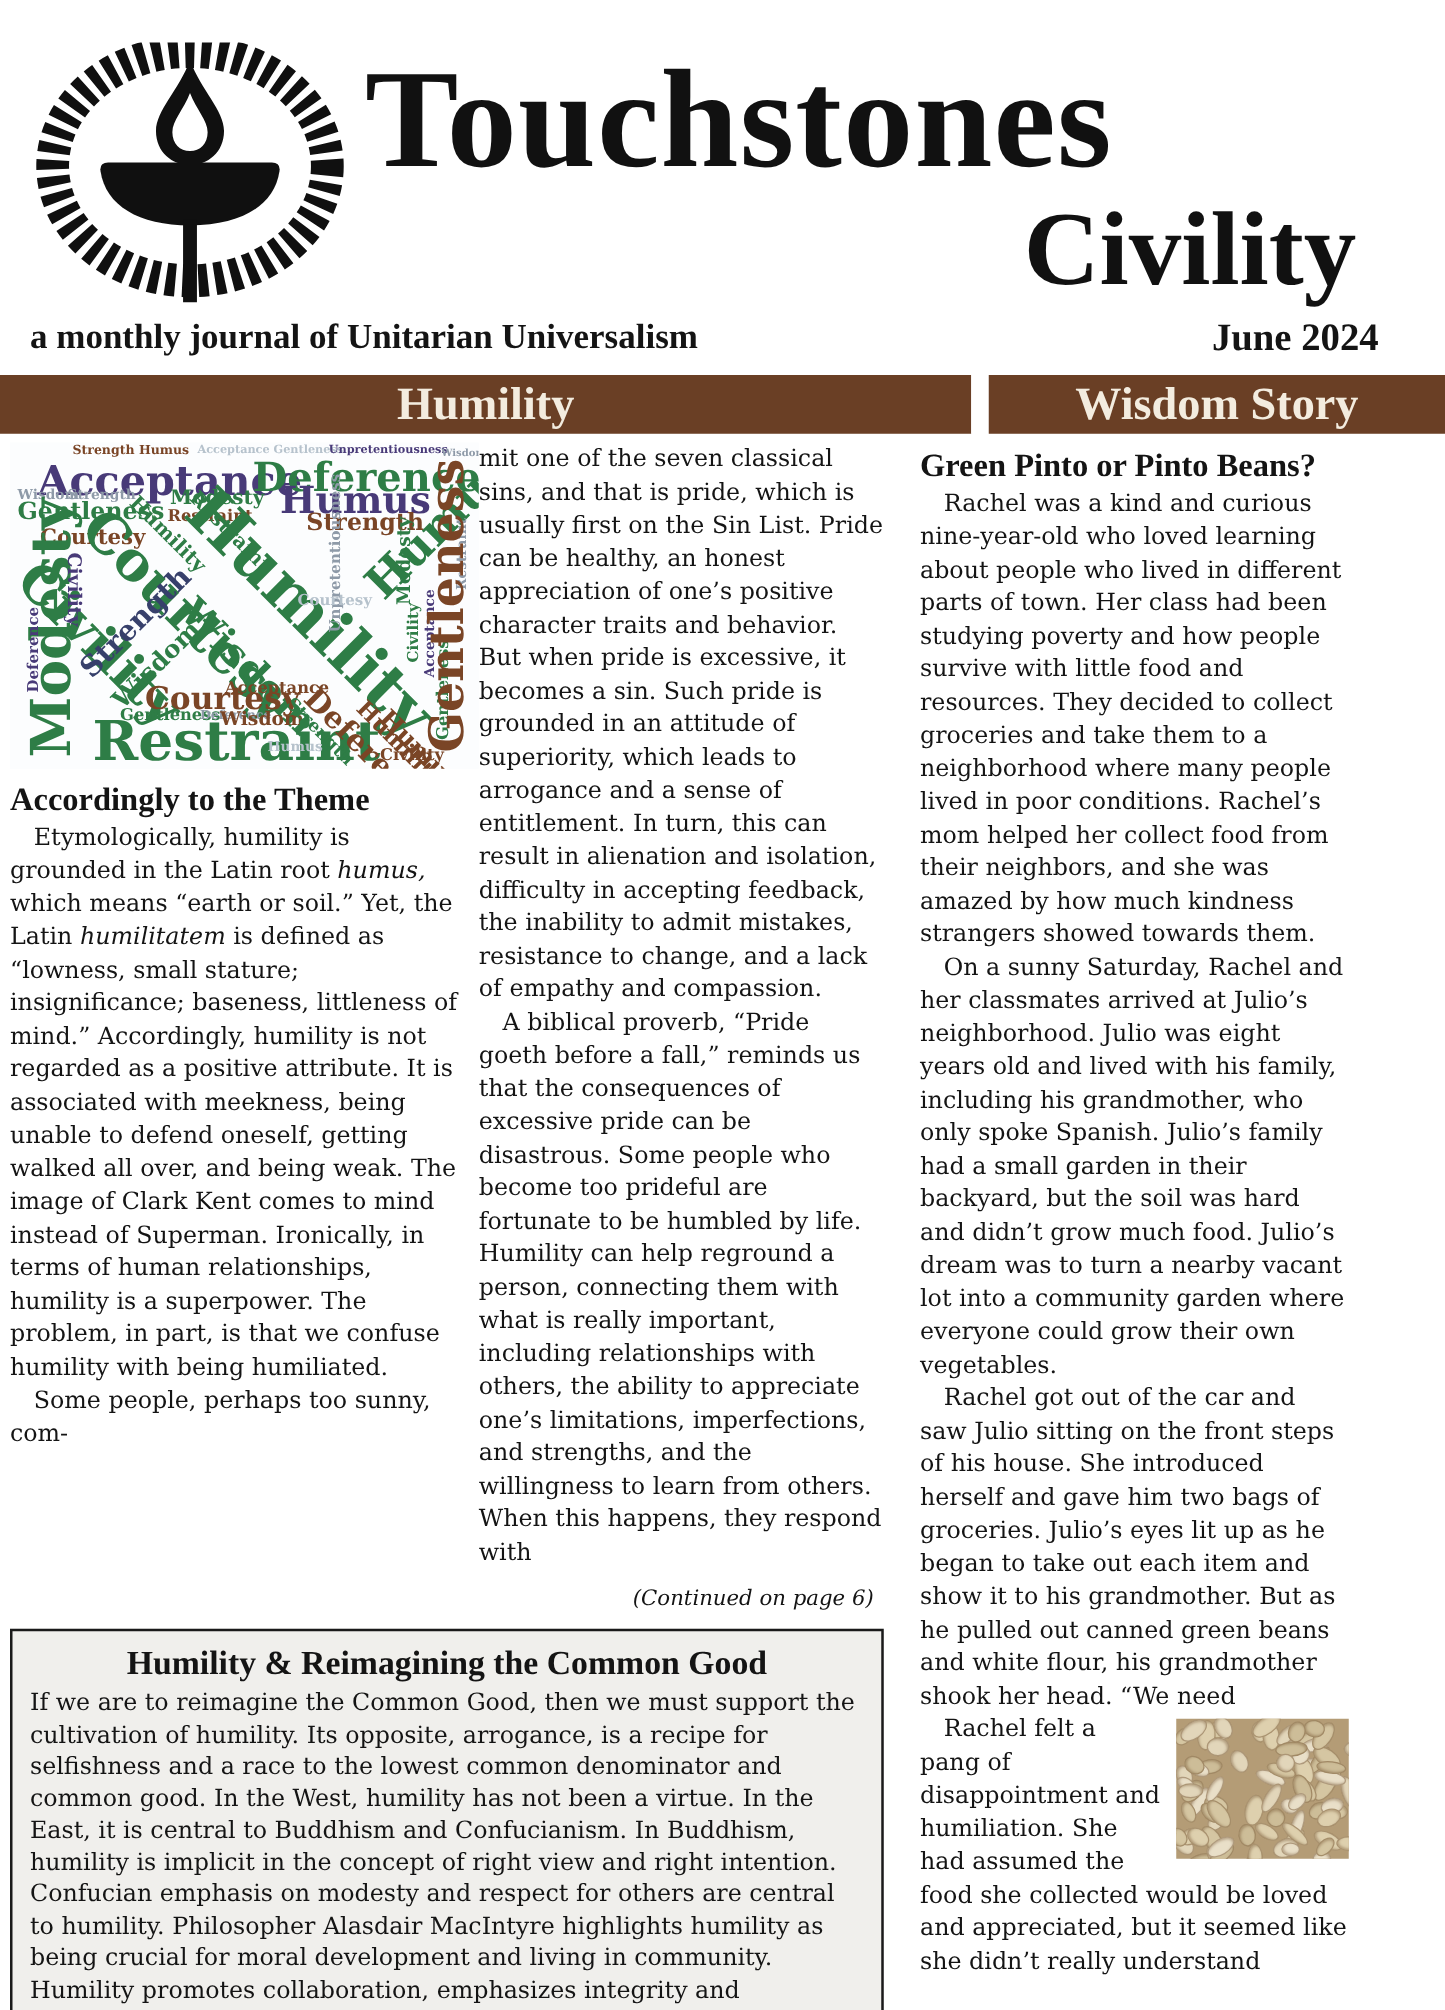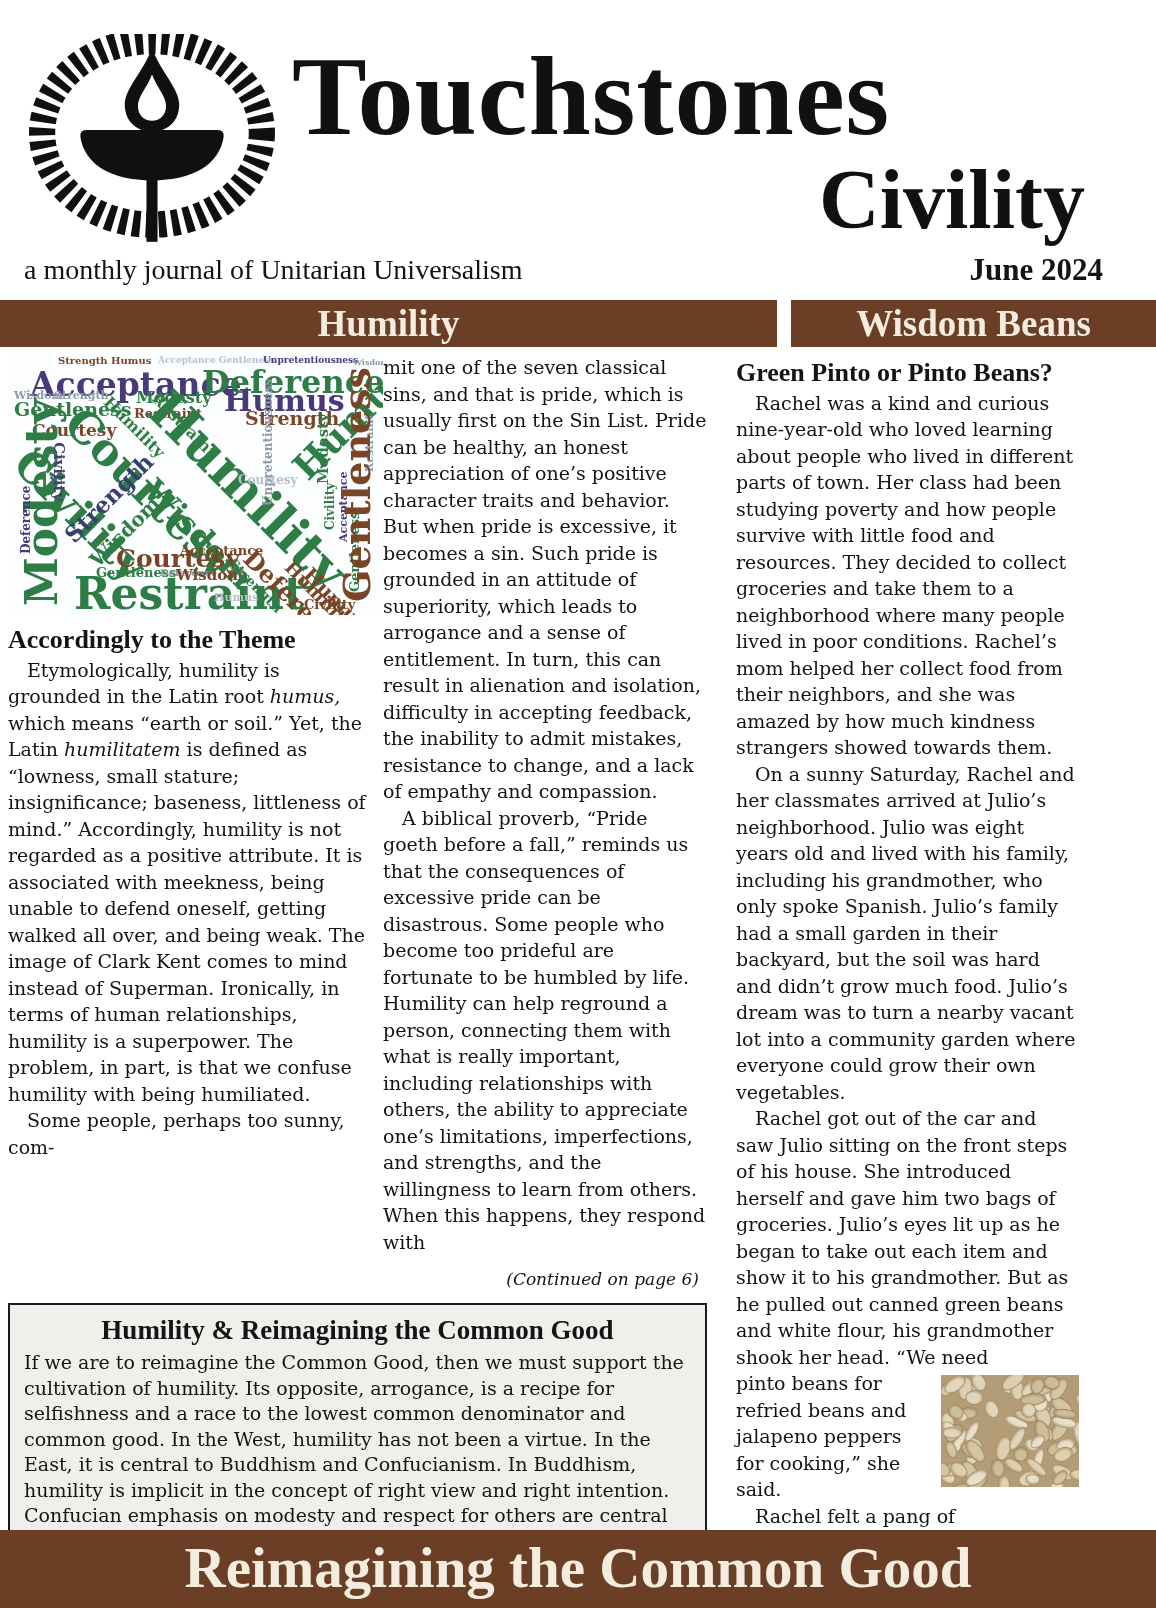--- a/index.html
+++ b/index.html
@@ -7,21 +7,21 @@
         font-family:"DejaVu Serif","Liberation Serif",serif;color:#141414;}
 
   
   .masthead{position:relative;height:300px;border-radius:19px;}
   .logo{position:absolute;left:26px;top:34px;width:252px;height:214px;}
   .logo svg{display:block;width:100%;height:100%;}
   .title-main{position:absolute;left:292px;top:40px;font-family:"Liberation Serif",serif;
               font-weight:bold;font-size:112px;line-height:1;letter-spacing:1px;color:#111;}
   .title-sub{position:absolute;right:71px;top:158px;font-family:"Liberation Serif",serif;
              font-weight:bold;font-size:84px;line-height:1;color:#111;}
-  .tagline{position:absolute;left:24px;bottom:14px;font-weight:normal;font-size:28px;
+  .tagline{position:absolute;left:24px;bottom:14px;font-weight:bold;font-size:28px;
            font-family:"Liberation Serif",serif;}
   .issue{position:absolute;right:53px;bottom:12px;font-weight:bold;font-size:31px;
          font-family:"Liberation Serif",serif;}
 
   
   .bars{display:flex;height:47px;}
   .bar{background:#6a3f25;color:#f3ecdf;font-family:"Liberation Serif",serif;font-weight:bold;
        font-size:37px;text-align:center;line-height:47px;}
   .bar-left{width:777px;}
   .bar-gap{width:14px;background:#fff;}
@@ -80,21 +80,21 @@
     </div>
     <div class="title-main">Touchstones</div>
     <div class="title-sub">Civility</div>
     <div class="tagline">a monthly journal of Unitarian Universalism</div>
     <div class="issue">June 2024</div>
   </header>
 
   <div class="bars">
     <div class="bar bar-left">Humility</div>
     <div class="bar-gap"></div>
-    <div class="bar bar-right">Wisdom Beans</div>
+    <div class="bar bar-right">Wisdom Story</div>
   </div>
 
   <main class="content">
 
     <section class="col1 body-text">
       <div class="wordcloud">
           <span class="wc-word" style="left: 50px; top: 2px; font-size: 10px; color: rgb(122, 69, 38);">Strength Humus</span>
           <span class="wc-word" style="left: 150px; top: 2px; font-size: 9px; color: rgb(182, 194, 204);">Acceptance Gentleness</span>
           <span class="wc-word" style="left: 255px; top: 2px; font-size: 9px; color: rgb(72, 58, 120);">Unpretentiousness</span>
           <span class="wc-word" style="left: 345px; top: 4px; font-size: 8px; color: rgb(142, 154, 168);">Wisdom</span>
@@ -236,22 +236,21 @@
             <span class="bean" style="width: 21.6747px; height: 10.9881px; left: 23.7835px; top: 95.3047px; transform: rotate(148.416deg); background: rgb(233, 223, 200);"></span>
             <span class="bean" style="width: 24.4614px; height: 11.5564px; left: 58.6872px; top: -1.10107px; transform: rotate(143.37deg); background: rgb(222, 208, 174);"></span>
             <span class="bean" style="width: 22.3612px; height: 8.97179px; left: 72.1912px; top: 35.6122px; transform: rotate(17.9596deg); background: rgb(213, 198, 162);"></span>
             <span class="bean" style="width: 24.1842px; height: 10.3299px; left: 78.78px; top: 18.0736px; transform: rotate(174.902deg); background: rgb(205, 189, 152);"></span>
             <span class="bean" style="width: 13.2677px; height: 12.6239px; left: 80.3691px; top: 27.3022px; transform: rotate(16.1525deg); background: rgb(226, 214, 186);"></span>
             <span class="bean" style="width: 15.2842px; height: 9.00871px; left: 88.0346px; top: 60.291px; transform: rotate(139.002deg); background: rgb(233, 223, 200);"></span>
             <span class="bean" style="width: 23.6792px; height: 8.21914px; left: 81.9787px; top: 86.825px; transform: rotate(40.5587deg); background: rgb(222, 208, 174);"></span>
             <span class="bean" style="width: 13.6636px; height: 10.2199px; left: -2.47343px; top: 7.92623px; transform: rotate(133.725deg); background: rgb(213, 198, 162);"></span>
             <span class="bean" style="width: 15.1468px; height: 11.5341px; left: 87.6418px; top: 3.56327px; transform: rotate(108.402deg); background: rgb(205, 189, 152);"></span>
             <span class="bean" style="width: 21.8826px; height: 12.3452px; left: 2.26593px; top: 1.71497px; transform: rotate(145.033deg); background: rgb(226, 214, 186);"></span>
-          </span><span>pinto beans for refried beans and jalapeno peppers for cooking,” she said.</span></p>
+          </span></p>
       <p> Rachel felt a pang of disappointment and humiliation. She had assumed the food she collected would be loved and appreciated, but it seemed like she didn’t really understand</p>
 
     </section>
 
   </main>
 
-  <footer class="footer-banner">Reimagining the Common Good</footer>
 
 </div>
 
 </body></html>

